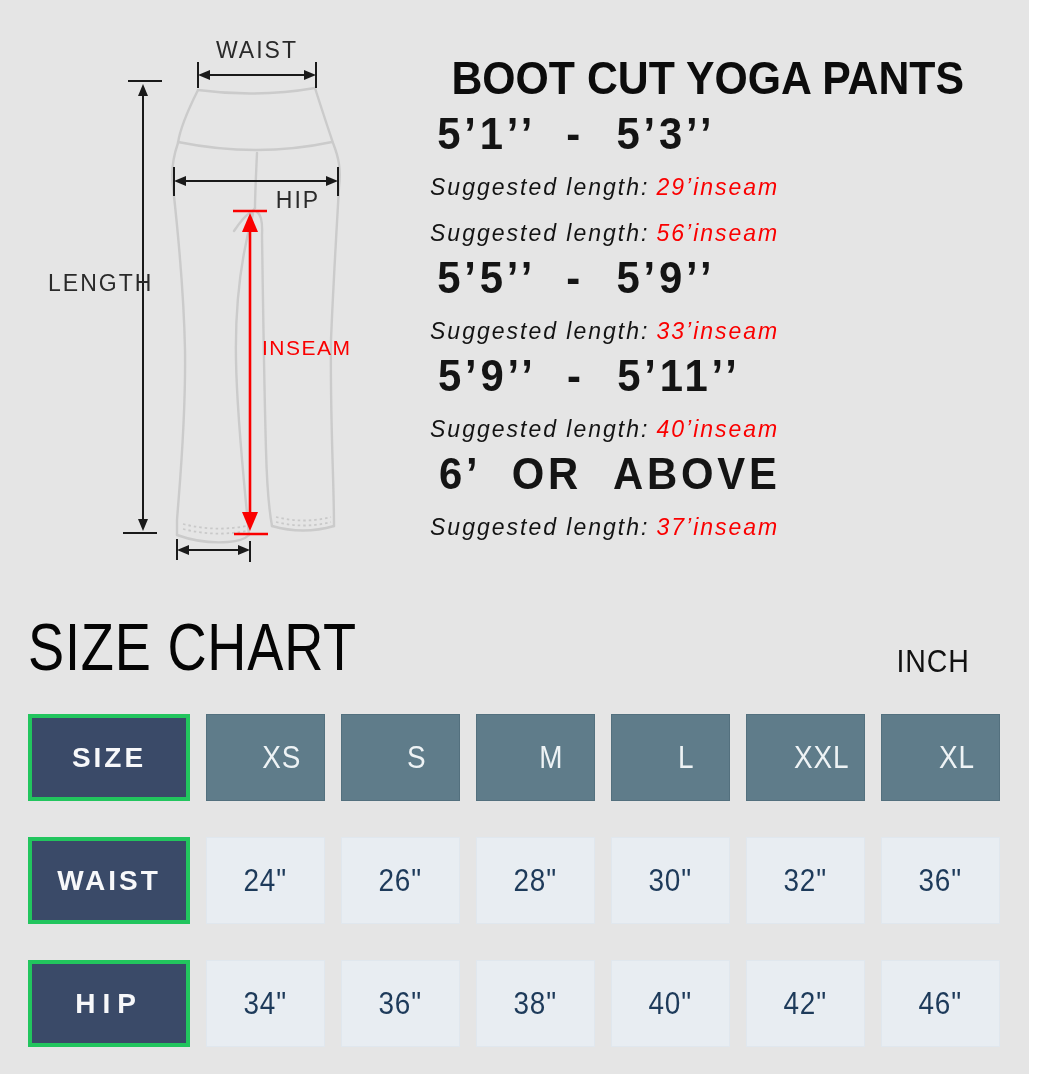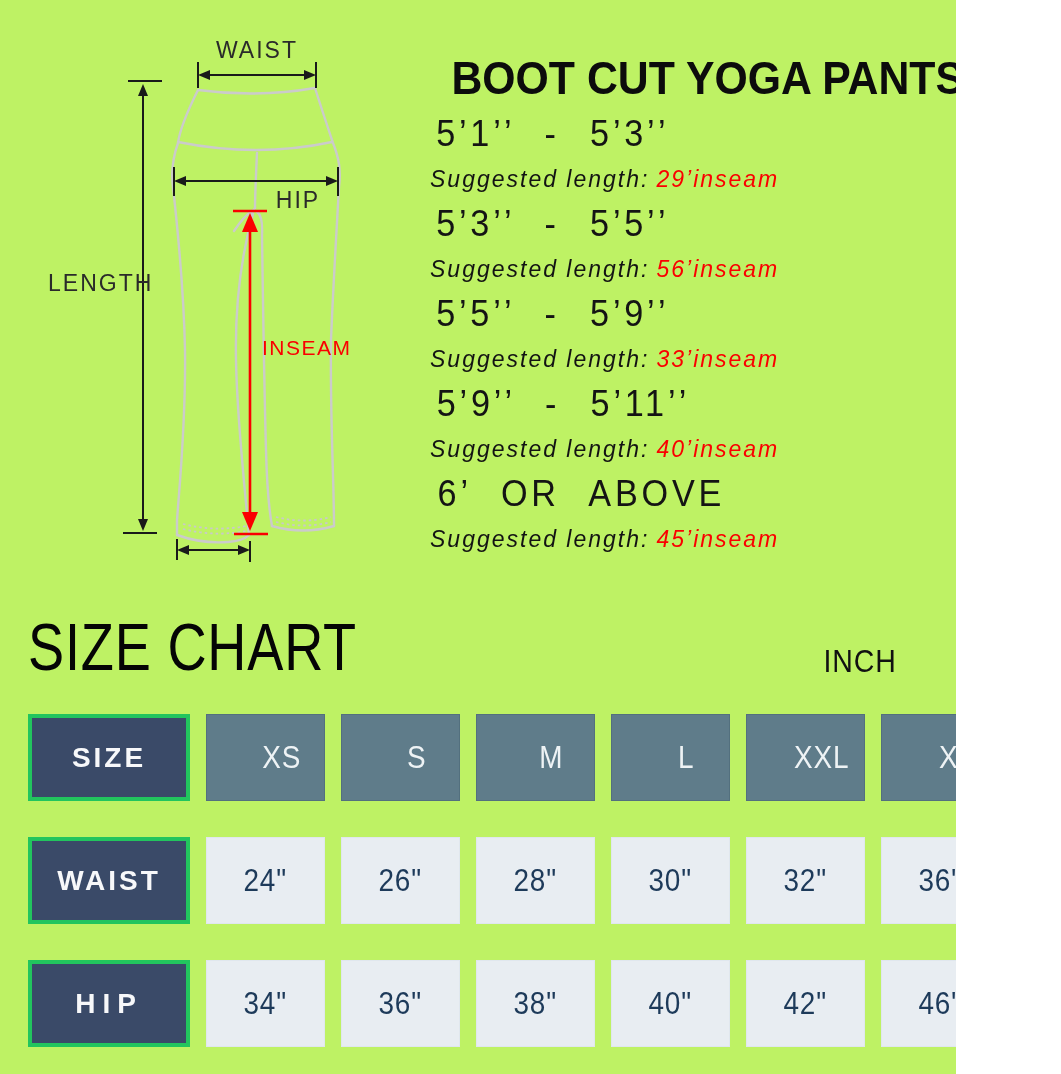--- a/index.html
+++ b/index.html
@@ -1,34 +1,34 @@
 <!DOCTYPE html>
 <html><head>
 <meta charset="utf-8">
 <style>
   * { margin:0; padding:0; box-sizing:border-box; }
   html,body { background:#ffffff; }
   body { font-family:"Liberation Sans", sans-serif; }
   #stage {
-    position:relative; width:956px; height:1074px; background:#bef264;
+    position:relative; width:1029px; height:1074px; background:#e5e5e5;
     overflow:hidden;
   }
 
   
   #diagram { position:absolute; left:0; top:0; width:440px; height:600px; }
   #diagram svg { display:block; width:440px; height:600px; }
   .dim-label { font-family:"Liberation Sans",sans-serif; font-size:23px; fill:#2a2a2a; letter-spacing:2px; }
   .inseam-label { font-family:"Liberation Sans",sans-serif; font-size:21px; fill:#fa0000; letter-spacing:1.5px; }
 
   
   #height-guide { position:absolute; left:430px; top:54px; width:612px; text-align:left; }
   .hg-title { font-size:46px; font-weight:700; color:#0c0c0c; line-height:48px; letter-spacing:0; transform:scaleX(0.93); transform-origin:center; white-space:nowrap; }
-  .hg-range { font-size:36px; font-weight:400; color:#141414; line-height:40px; margin-top:12px; letter-spacing:4px; word-spacing:18px; white-space:nowrap; }
+  .hg-range { font-size:44px; font-weight:700; color:#141414; line-height:40px; margin-top:12px; letter-spacing:4px; word-spacing:18px; white-space:nowrap; }
   .hg-range .cond { display:inline-block; transform:scaleX(0.95); }
-  .hg-sub { font-size:23px; font-style:italic; line-height:26px; margin-top:12px; letter-spacing:2px; color:#131313; white-space:nowrap; }
+  .hg-sub { font-size:23px; font-style:italic; line-height:26px; margin-top:20px; letter-spacing:2px; color:#131313; white-space:nowrap; }
   .hg-sub .sub-label { font-weight:500; }
   .hg-sub .sub-value { color:#fa0000; font-weight:500; margin-left:7px; }
 
   
   #sc-title { position:absolute; left:28px; top:612px; font-size:66px; font-weight:400; color:#050505; line-height:70px; letter-spacing:1px; transform:scaleX(0.82); transform-origin:left center; white-space:nowrap; }
   #sc-unit { position:absolute; right:59px; top:644px; font-size:31px; font-weight:400; color:#111; letter-spacing:1px; transform:scaleX(0.92); transform-origin:right center; }
 
   #size-table {
     position:absolute; left:28px; top:714px;
     display:grid;
@@ -126,31 +126,30 @@
       </g>
     </svg>
   </div>
 
   <div id="height-guide">
     <div class="hg-title">BOOT CUT YOGA PANTS</div>
 
     <div class="hg-range"><span class="cond">5’1’’ - 5’3’’</span></div>
     <div class="hg-sub"><span class="sub-label">Suggested length:</span><span class="sub-value">29’inseam</span></div>
 
-    <div class="hg-range"><span class="cond">5’3’’ - 5’5’’</span></div>
     <div class="hg-sub"><span class="sub-label">Suggested length:</span><span class="sub-value">56’inseam</span></div>
 
     <div class="hg-range"><span class="cond">5’5’’ - 5’9’’</span></div>
     <div class="hg-sub"><span class="sub-label">Suggested length:</span><span class="sub-value">33’inseam</span></div>
 
     <div class="hg-range"><span class="cond">5’9’’ - 5’11’’</span></div>
     <div class="hg-sub"><span class="sub-label">Suggested length:</span><span class="sub-value">40’inseam</span></div>
 
     <div class="hg-range"><span class="cond">6’ OR ABOVE</span></div>
-    <div class="hg-sub"><span class="sub-label">Suggested length:</span><span class="sub-value">45’inseam</span></div>
+    <div class="hg-sub"><span class="sub-label">Suggested length:</span><span class="sub-value">37’inseam</span></div>
   </div>
 
   <div id="sc-title">SIZE CHART</div>
   <div id="sc-unit">INCH</div>
 
   <div id="size-table">
 
     <div class="cell cell-label">SIZE</div>
     <div class="cell cell-head">
         <span class="cond">XS</span>

